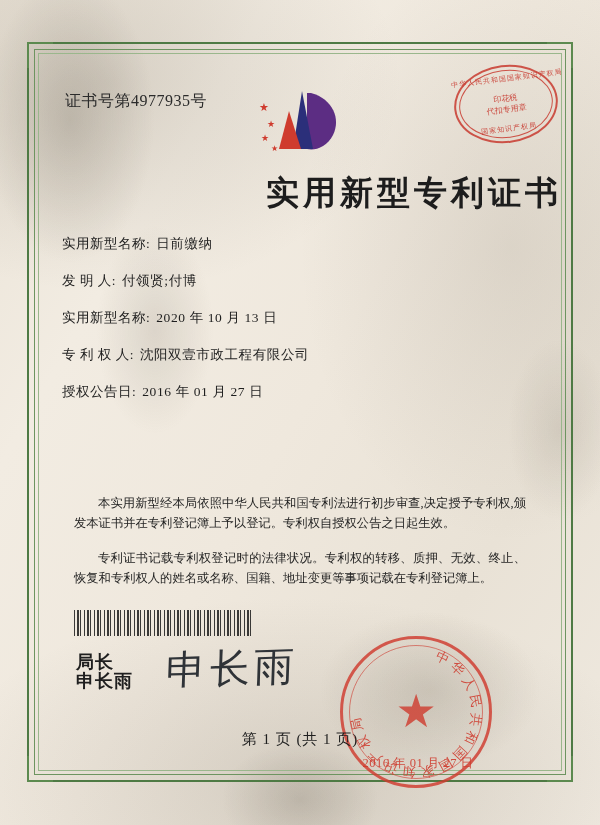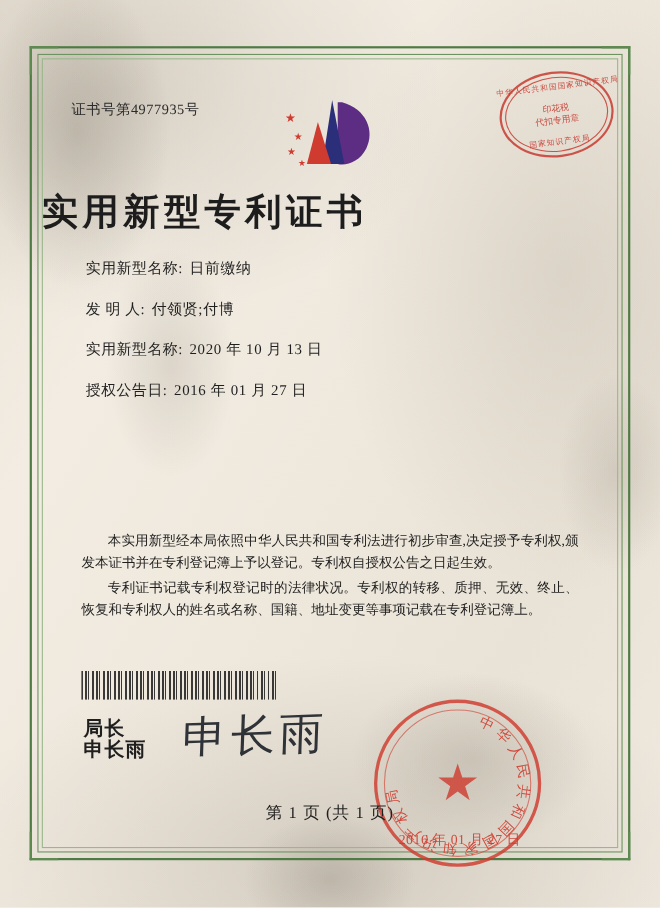--- a/index.html
+++ b/index.html
@@ -78,21 +78,21 @@
   #content {
     position: absolute;
     left: 38px; top: 53px;
     width: 524px; height: 718px;
     box-sizing: border-box;
   }
 
   .cert-no {
     position: absolute;
     left: 27px; top: 38px;
-    font-size: 13px;
+    font-size: 16px;
     color: #2b2b2b;
     letter-spacing: 0.5px;
     white-space: nowrap;
   }
 
   
   #logo {
     position: absolute;
     left: 215px; top: 32px;
     width: 100px; height: 85px;
@@ -138,32 +138,32 @@
     font-size: 8px;
     line-height: 11px;
     color: #c8392f;
     opacity: 0.92;
   }
 
   
   #title {
     position: absolute;
     left: 0; right: 0; top: 118px;
-    text-align: left;
+    text-align: right;
     font-size: 33px;
     font-weight: bold;
     letter-spacing: 4px;
     color: #1d1d1d;
     font-family: Liberation Mono, monospace;
   }
 
   
   #fields {
     position: absolute;
-    left: 40px; top: 182px;
+    left: 24px; top: 182px;
     width: 440px;
   }
   .field-row {
     display: flex;
     align-items: baseline;
     margin-bottom: 19px;
     font-size: 13.5px;
     color: #1f1f1f;
     white-space: nowrap;
   }
@@ -179,21 +179,21 @@
   #paras {
     position: absolute;
     left: 36px; top: 425px;
     width: 452px;
     font-size: 12.3px;
     line-height: 19.5px;
     color: #1f1f1f;
     text-align: justify;
   }
   #paras p {
-    margin: 4px 0 3px 0;
+    margin: 16px 0 3px 0;
     text-indent: 24px;
   }
 
   
   #barcode {
     position: absolute;
     left: 36px; top: 557px;
     width: 178px; height: 26px;
     background: repeating-linear-gradient(
       90deg,
@@ -344,20 +344,24 @@
         <span class="field-label">实用新型名称:</span>
         <span class="field-value">日前缴纳</span>
       </div>
       <div class="field-row">
         <span class="field-label">发 明 人:</span>
         <span class="field-value">付领贤;付博</span>
       </div>
       <div class="field-row">
         <span class="field-label">实用新型名称:</span>
         <span class="field-value">2020 年 10 月 13 日</span>
+      </div>
+      <div class="field-row">
+        <span class="field-label">专 利 权 人:</span>
+        <span class="field-value">沈阳双壹市政工程有限公司</span>
       </div>
       <div class="field-row">
         <span class="field-label">授权公告日:</span>
         <span class="field-value">2016 年 01 月 27 日</span>
       </div>
     </div>
 
     <div id="paras">
       <p>本实用新型经本局依照中华人民共和国专利法进行初步审查,决定授予专利权,颁发本证书并在专利登记簿上予以登记。专利权自授权公告之日起生效。</p>
       <p>专利证书记载专利权登记时的法律状况。专利权的转移、质押、无效、终止、恢复和专利权人的姓名或名称、国籍、地址变更等事项记载在专利登记簿上。</p>

